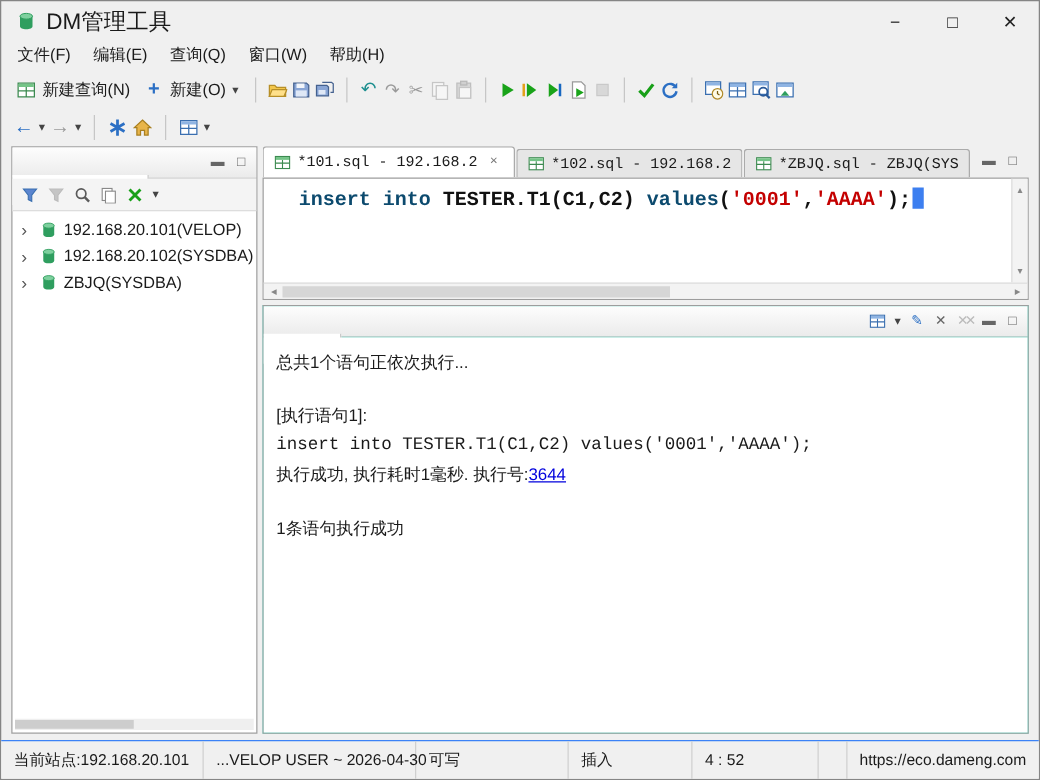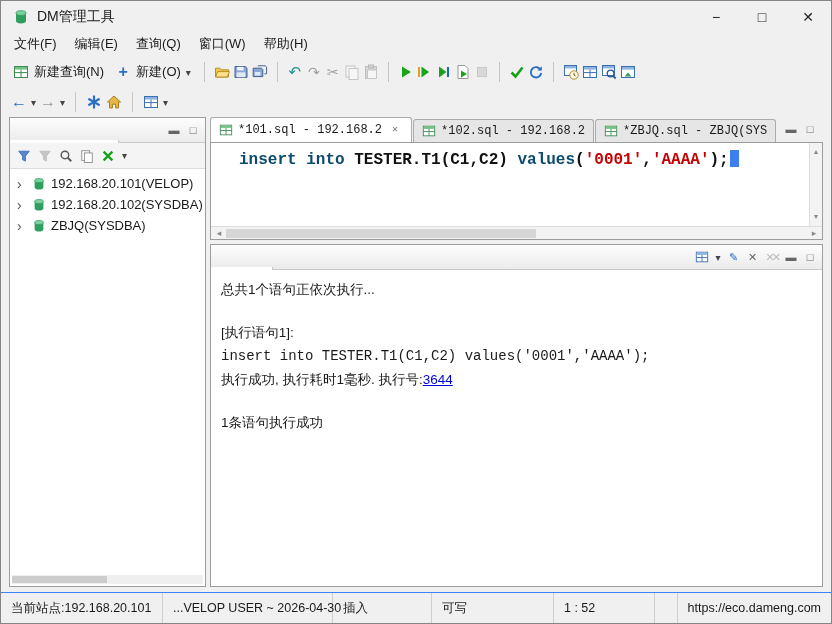--- a/index.html
+++ b/index.html
@@ -2,21 +2,21 @@
 <html><head>
 <meta charset="utf-8">
 <style>
   * { margin:0; padding:0; box-sizing:border-box; }
   html,body { width:832px; height:624px; overflow:hidden; }
   body { font-family:"Liberation Sans","DejaVu Sans",sans-serif; font-size:13px; color:#1a1a1a; background:#d8d8d8; }
   .app { position:relative; width:832px; height:624px; background:#f0f0f0; border:1px solid #858585; display:flex; flex-direction:column; }
 
   
   .titlebar { height:32px; display:flex; align-items:center; padding-left:12px; flex:0 0 auto; }
-  .t-title { margin-left:8px; font-size:14px; }
+  .t-title { margin-left:8px; font-size:18px; }
   .win-controls { margin-left:auto; display:flex; height:100%; }
   .win-btn { width:46px; display:flex; align-items:center; justify-content:center; font-size:14px; color:#222; cursor:default; }
 
   
   .menubar { height:22px; display:flex; align-items:center; padding-left:4px; flex:0 0 auto; }
   .menu-item { padding:2px 9px; }
 
   
   .toolbar { height:34px; display:flex; align-items:center; padding:0 8px; gap:3px; flex:0 0 auto; }
   .navbar  { height:26px; display:flex; align-items:center; padding:0 10px; gap:4px; flex:0 0 auto; }
@@ -430,19 +430,19 @@
           <div>1条语句执行成功</div>
         </div>
       </div>
 
     </div>
   </div>
 
   <div class="statusbar">
     <div class="sb-cell sb-site">当前站点:192.168.20.101</div>
     <div class="sb-cell sb-license">...VELOP USER ~ 2026-04-30</div>
+    <div class="sb-cell sb-rw">可写</div>
     <div class="sb-cell sb-ins">插入</div>
-    <div class="sb-cell sb-rw">可写</div>
-    <div class="sb-cell sb-pos">1 : 52</div>
+    <div class="sb-cell sb-pos">4 : 52</div>
     <div class="sb-cell sb-url">https://eco.dameng.com</div>
   </div>
 
 </div>
 
 </body></html>

